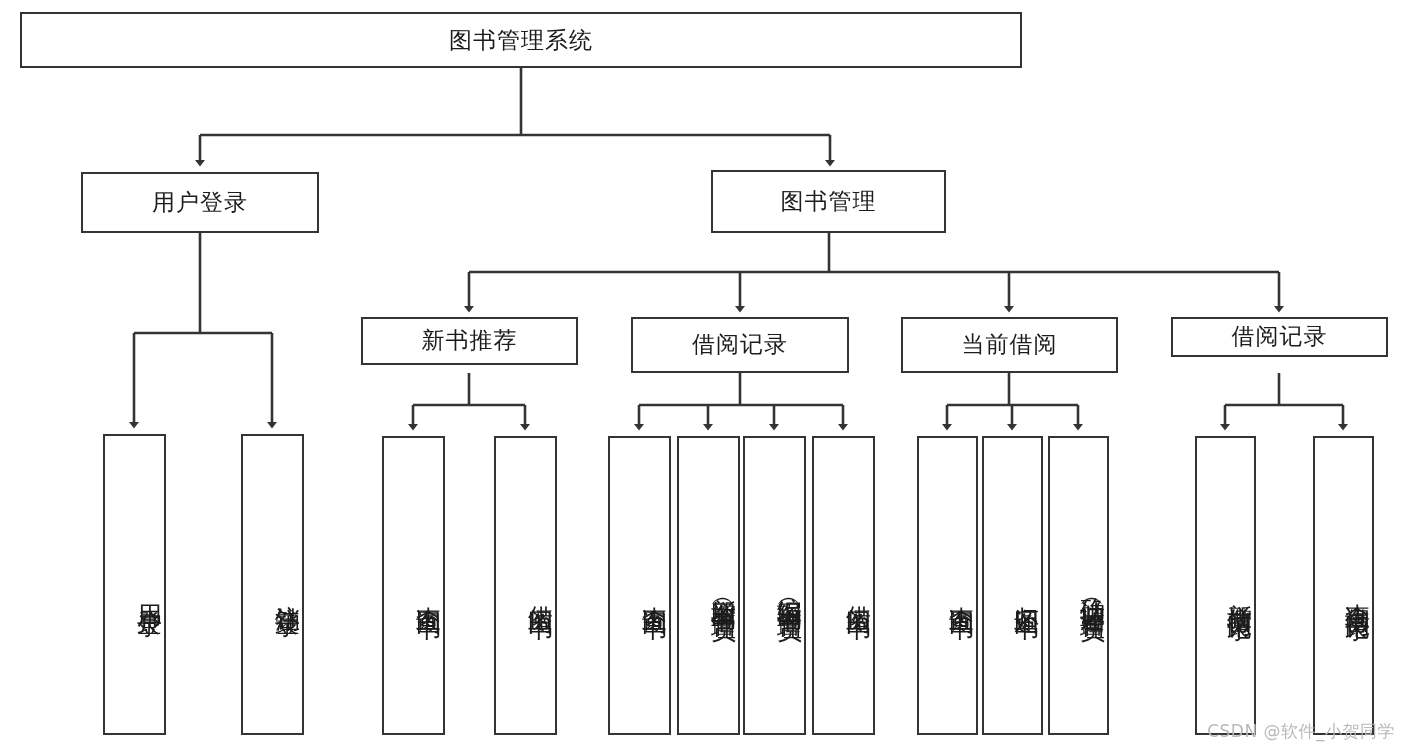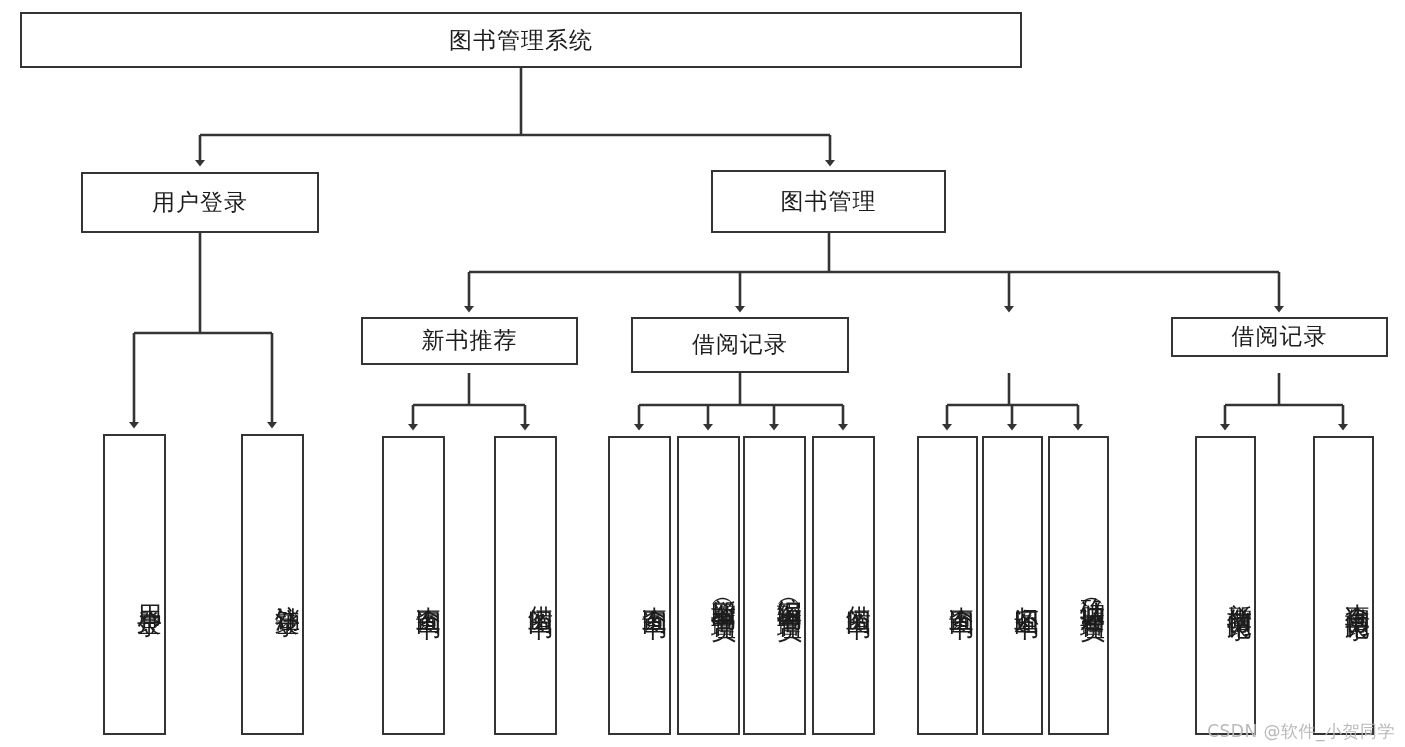--- a/index.html
+++ b/index.html
@@ -130,20 +130,21 @@
   <div class="node node-root" style="left:20px; top:12px; width:1002px; height:56px;">图书管理系统</div>
 
   <div class="node node-h" style="left:81px; top:172px; width:238px; height:61px;">用户登录</div>
 
   <div class="node node-h" style="left:711px; top:170px; width:235px; height:63px;">图书管理</div>
 
   <div class="node node-h" style="left:361px; top:317px; width:217px; height:48px;">新书推荐</div>
 
   <div class="node node-h" style="left:631px; top:317px; width:218px; height:56px;">借阅记录</div>
 
+  <div class="node node-h" style="left:901px; top:317px; width:217px; height:56px;">当前借阅</div>
 
   <div class="node node-h" style="left:1171px; top:317px; width:217px; height:40px;">借阅记录</div>
 
   <div class="node node-v" style="left:103px; top:434px; width:63px; height:301px;">
     <span class="vtext">用户登录</span>
   </div>
   <div class="node node-v" style="left:241px; top:434px; width:63px; height:301px;">
     <span class="vtext">注销登录</span>
   </div>
 

